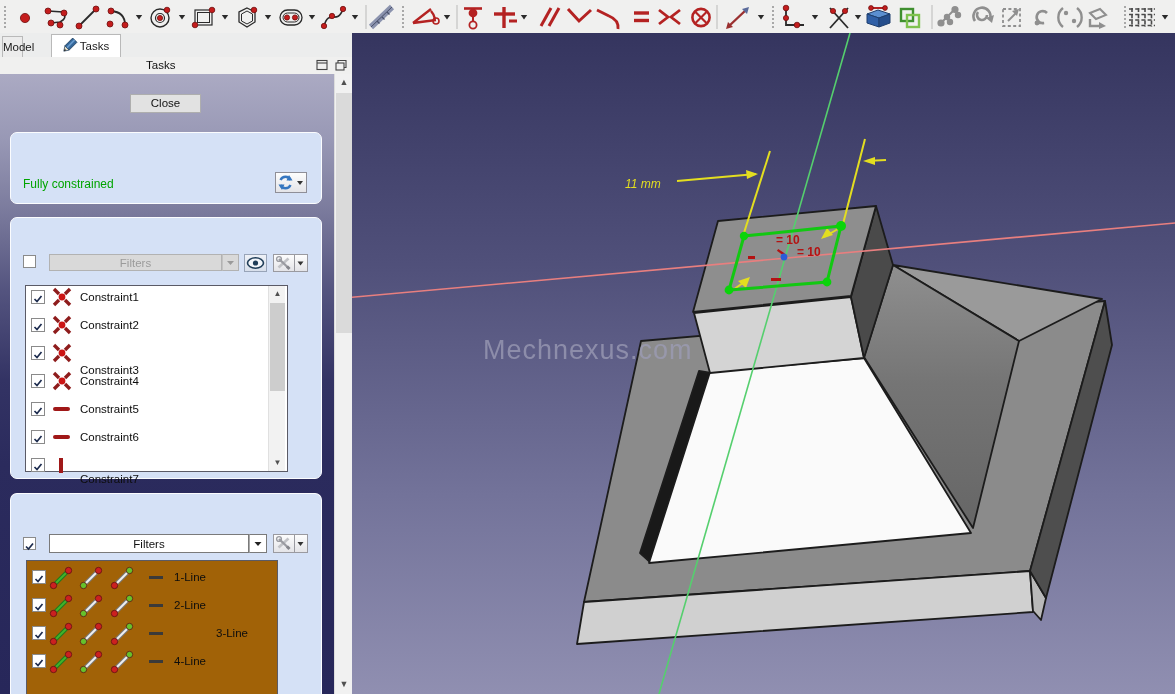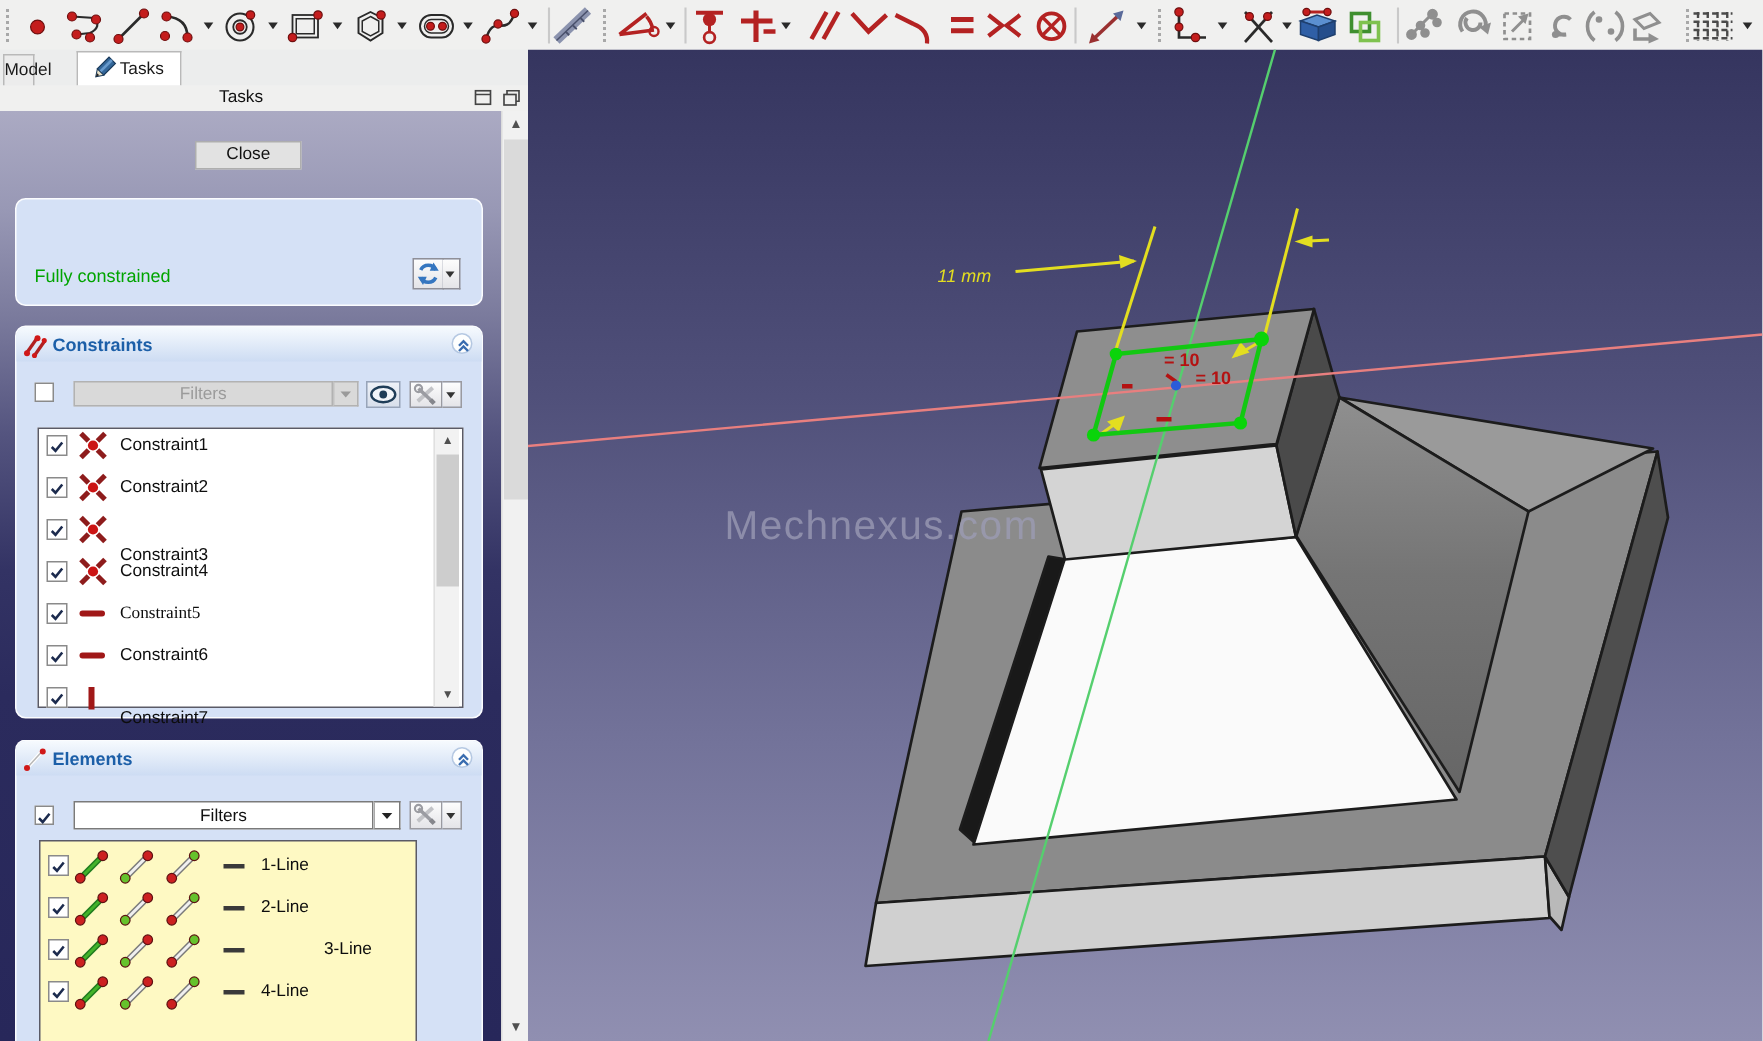--- a/index.html
+++ b/index.html
@@ -237,53 +237,39 @@
           <path d="M6 17 L2.5 11.5 L8.5 11.5 Z" fill="#3576c0"></path>
         </svg>
     </div>
     <div style="position:absolute;left:284px;top:39px;width:12px;height:21px;background:linear-gradient(#fdfdfd,#e4e4e8);border:1px solid #8f8f98;border-left:none;">
       <svg width="10" height="19" viewBox="0 0 10 19">
           <path d="M2 8 L8 8 L5 12 Z" fill="#333"></path>
         </svg>
     </div>
   </div>
   <div class="sec" id="constraints" style="top:143px; height:262px;">
-    <div class="shdr">
-      <svg style="position:absolute;left:4px;top:4px;" width="17" height="17" viewBox="0 0 17 17">
-        <line x1="3" y1="13" x2="10" y2="3" stroke="#b02020" stroke-width="2.2"></line>
-        <line x1="8" y1="15" x2="15" y2="5" stroke="#b02020" stroke-width="2.2"></line>
-        <circle cx="3" cy="13.5" r="2" fill="#d01818"></circle>
-          <circle cx="10" cy="3.5" r="2" fill="#d01818"></circle>
-        <circle cx="8" cy="15" r="1.7" fill="#d01818"></circle>
-          <circle cx="14.5" cy="5" r="1.7" fill="#d01818"></circle>
-      </svg>
-      <span class="txt">Constraints</span>
-      <div class="chev"><svg width="14" height="14" viewBox="0 0 14 14">
-            <path d="M4 7.5 L7 4.5 L10 7.5 M4 11 L7 8 L10 11" fill="none" stroke="#3a6db0" stroke-width="1.6"></path>
-          </svg></div>
-    </div>
     <div class="cbx" style="left:12px;top:37px;"></div>
     <div style="position:absolute;left:38px;top:36px;width:173px;height:17px;background:#d9d9d9;border:1px solid #b2b2b2;font-size:11.5px;color:#9b9b9b;text-align:center;line-height:16px;">Filters</div>
     <div style="position:absolute;left:211px;top:36px;width:17px;height:17px;background:#d9d9d9;border:1px solid #b2b2b2;border-left:1px solid #c2c2c2;"><svg width="15" height="15" viewBox="0 0 15 15">
           <path d="M4 6 L11 6 L7.5 10 Z" fill="#9a9a9a"></path>
         </svg></div>
     <div style="position:absolute;left:233px;top:36px;width:23px;height:18px;background:linear-gradient(#eef1f7,#d8dfeb);border:1px solid #98a4b8;"><svg width="21" height="16" viewBox="0 0 21 16">
           <ellipse cx="10.5" cy="8" rx="8" ry="5.2" fill="#f2f5fa" stroke="#1f3d58" stroke-width="1.6"></ellipse>
           <circle cx="10.5" cy="8" r="2.6" fill="#1f3d58"></circle>
         </svg></div>
     <div style="position:absolute;left:262px;top:36px;width:22px;height:18px;background:linear-gradient(#fdfdfd,#e4e4e8);border:1px solid #9a9aa0;"><svg width="20" height="16" viewBox="0 0 20 16">
           <line x1="4.5" y1="12.5" x2="14.5" y2="3.5" stroke="#c2c3c7" stroke-width="2.6"></line>
           <line x1="5" y1="4" x2="14" y2="12.5" stroke="#9b9ca2" stroke-width="2.4"></line>
           <circle cx="5" cy="4" r="2.4" fill="none" stroke="#9b9ca2" stroke-width="1.4"></circle>
           <line x1="13" y1="11.5" x2="15.5" y2="14" stroke="#85868c" stroke-width="3"></line>
         </svg></div>
     <div style="position:absolute;left:284px;top:36px;width:13px;height:18px;background:linear-gradient(#fdfdfd,#e4e4e8);border:1px solid #9a9aa0;border-left:none;"><svg width="11" height="16" viewBox="0 0 11 16">
           <path d="M2.5 6.5 L8.5 6.5 L5.5 10.5 Z" fill="#333"></path>
         </svg></div>
-    <div id="clist" style="position:absolute;left:14px;top:67px;width:284px;height:187px;background:#ffffff;border:1px solid #5a5a66;">
+    <div id="clist" style="position:absolute;left:14px;top:67px;width:263px;height:187px;background:#ffffff;border:1px solid #5a5a66;">
       <div class="cbx" style="left:5px;top:4px;width:14px;height:14px;"><svg width="12" height="12" viewBox="0 0 12 12">
             <path d="M2.5 6 L5 8.5 L9.5 3" fill="none" stroke="#1c2b4e" stroke-width="1.7"></path>
           </svg></div>
         <svg style="position:absolute;left:26px;top:1px;" width="20" height="20" viewBox="0 0 20 20">
 <line x1="2" y1="2" x2="7" y2="7" stroke="#8e1c1c" stroke-width="3.4"></line>
 <line x1="18" y1="2" x2="13" y2="7" stroke="#8e1c1c" stroke-width="3.4"></line>
 <line x1="2" y1="18" x2="7" y2="13" stroke="#8e1c1c" stroke-width="3.4"></line>
 <line x1="18" y1="18" x2="13" y2="13" stroke="#8e1c1c" stroke-width="3.4"></line>
 <circle cx="10" cy="10" r="3.4" fill="#cc1414"></circle>
         </svg>
@@ -318,68 +304,56 @@
 <line x1="18" y1="2" x2="13" y2="7" stroke="#8e1c1c" stroke-width="3.4"></line>
 <line x1="2" y1="18" x2="7" y2="13" stroke="#8e1c1c" stroke-width="3.4"></line>
 <line x1="18" y1="18" x2="13" y2="13" stroke="#8e1c1c" stroke-width="3.4"></line>
 <circle cx="10" cy="10" r="3.4" fill="#cc1414"></circle>
         </svg>
         <div class="row" style="left:54px;top:89px;">Constraint4</div>
       <div class="cbx" style="left:5px;top:116px;width:14px;height:14px;"><svg width="12" height="12" viewBox="0 0 12 12">
             <path d="M2.5 6 L5 8.5 L9.5 3" fill="none" stroke="#1c2b4e" stroke-width="1.7"></path>
           </svg></div>
         <div style="position:absolute;left:27px;top:121px;width:17px;height:4px;background:#a01818;border-radius:2px;"></div>
-        <div class="row" style="left:54px;top:117px;font-family:Liberation Serif, serif;">Constraint5</div>
+        <div class="row" style="left:54px;top:117px;">Constraint5</div>
       <div class="cbx" style="left:5px;top:144px;width:14px;height:14px;"><svg width="12" height="12" viewBox="0 0 12 12">
             <path d="M2.5 6 L5 8.5 L9.5 3" fill="none" stroke="#1c2b4e" stroke-width="1.7"></path>
           </svg></div>
         <div style="position:absolute;left:27px;top:149px;width:17px;height:4px;background:#a01818;border-radius:2px;"></div>
         <div class="row" style="left:54px;top:145px;">Constraint6</div>
       <div class="cbx" style="left:5px;top:172px;width:14px;height:14px;"><svg width="12" height="12" viewBox="0 0 12 12">
             <path d="M2.5 6 L5 8.5 L9.5 3" fill="none" stroke="#1c2b4e" stroke-width="1.7"></path>
           </svg></div>
         <div style="position:absolute;left:33px;top:172px;width:4px;height:15px;background:#a01818;"></div>
         <div class="row" style="left:54px;top:187px;">Constraint7</div>
       <div style="position:absolute;right:2px;top:0;width:17px;height:185px;background:#f2f2f2;border-left:1px solid #e0e0e0;">
         <div style="position:absolute;left:0px;top:0px;width:17px;height:16px;color:#505050;font-size:8px;text-align:center;line-height:16px;">▲</div>
         <div style="position:absolute;left:0px;bottom:0px;width:17px;height:16px;color:#505050;font-size:8px;text-align:center;line-height:16px;">▼</div>
         <div style="position:absolute;left:1px;top:17px;width:15px;height:88px;background:#cdcdcd;"></div>
       </div>
     </div>
   </div>
   <div class="sec" id="elements" style="top:419px; height:201px; border-radius:7px 7px 0 0; border-bottom:none;">
-    <div class="shdr">
-      <svg style="position:absolute;left:4px;top:4px;" width="17" height="17" viewBox="0 0 17 17">
-        <line x1="3" y1="14" x2="13" y2="3" stroke="#ffffff" stroke-width="2.6"></line>
-        <line x1="3" y1="14" x2="13" y2="3" stroke="#b8b8b8" stroke-width="1"></line>
-        <circle cx="3" cy="14" r="2" fill="#d01818"></circle>
-          <circle cx="13.5" cy="3" r="2" fill="#d01818"></circle>
-      </svg>
-      <span class="txt">Elements</span>
-      <div class="chev"><svg width="14" height="14" viewBox="0 0 14 14">
-            <path d="M4 7.5 L7 4.5 L10 7.5 M4 11 L7 8 L10 11" fill="none" stroke="#3a6db0" stroke-width="1.6"></path>
-          </svg></div>
-    </div>
     <div class="cbx" style="left:12px;top:43px;"><svg width="11" height="11" viewBox="0 0 11 11">
           <path d="M2 5.5 L4.5 8 L9 2.5" fill="none" stroke="#1c2b4e" stroke-width="1.7"></path>
         </svg></div>
     <div style="position:absolute;left:38px;top:40px;width:200px;height:19px;background:#ffffff;border:1px solid #7a7a7a;font-size:11.5px;color:#111;text-align:center;line-height:18px;">Filters</div>
     <div style="position:absolute;left:238px;top:40px;width:18px;height:19px;background:#ffffff;border:1px solid #7a7a7a;border-left:1px solid #aaa;"><svg width="16" height="17" viewBox="0 0 16 17">
           <path d="M4.5 7 L11.5 7 L8 11 Z" fill="#222"></path>
         </svg></div>
     <div style="position:absolute;left:262px;top:40px;width:22px;height:19px;background:linear-gradient(#fdfdfd,#e4e4e8);border:1px solid #9a9aa0;"><svg width="20" height="17" viewBox="0 0 20 17">
           <line x1="4.5" y1="12.5" x2="14.5" y2="3.5" stroke="#c2c3c7" stroke-width="2.6"></line>
           <line x1="5" y1="4" x2="14" y2="12.5" stroke="#9b9ca2" stroke-width="2.4"></line>
           <circle cx="5" cy="4" r="2.4" fill="none" stroke="#9b9ca2" stroke-width="1.4"></circle>
           <line x1="13" y1="11.5" x2="15.5" y2="14" stroke="#85868c" stroke-width="3"></line>
         </svg></div>
     <div style="position:absolute;left:284px;top:40px;width:13px;height:19px;background:linear-gradient(#fdfdfd,#e4e4e8);border:1px solid #9a9aa0;border-left:none;"><svg width="11" height="17" viewBox="0 0 11 17">
           <path d="M2.5 7 L8.5 7 L5.5 11 Z" fill="#333"></path>
         </svg></div>
-    <div id="elist" style="position:absolute;left:15px;top:66px;width:252px;height:135px;background:#fef9c3;border:1px solid #5a5a66;border-bottom:none;">
+    <div id="elist" style="position:absolute;left:15px;top:66px;width:252px;height:135px;background:#a16207;border:1px solid #5a5a66;border-bottom:none;">
       <div class="cbx" style="left:5px;top:9px;width:14px;height:14px;"><svg width="12" height="12" viewBox="0 0 12 12">
             <path d="M2.5 6 L5 8.5 L9.5 3" fill="none" stroke="#1c2b4e" stroke-width="1.7"></path>
           </svg></div>
         <svg style="position:absolute;left:22px;top:5px;" width="24" height="24" viewBox="0 0 24 24">
 <line x1="4" y1="20" x2="20" y2="4" stroke="#1e7a1e" stroke-width="4"></line>
 <line x1="4" y1="20" x2="20" y2="4" stroke="#43b32a" stroke-width="2"></line>
 <circle cx="4.5" cy="19.5" r="3.2" fill="#cc2020" stroke="#5d1212" stroke-width="0.8"></circle>
 <circle cx="19.5" cy="4.5" r="3.2" fill="#cc2020" stroke="#5d1212" stroke-width="0.8"></circle>
         </svg>
         <svg style="position:absolute;left:52px;top:5px;" width="24" height="24" viewBox="0 0 24 24">

